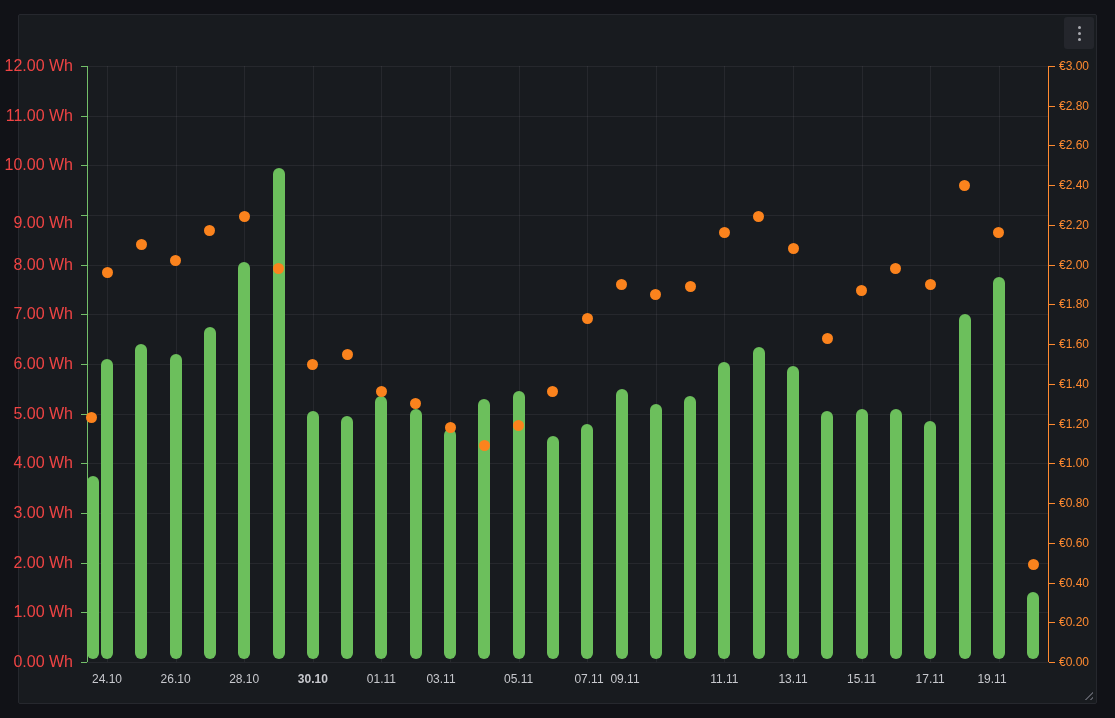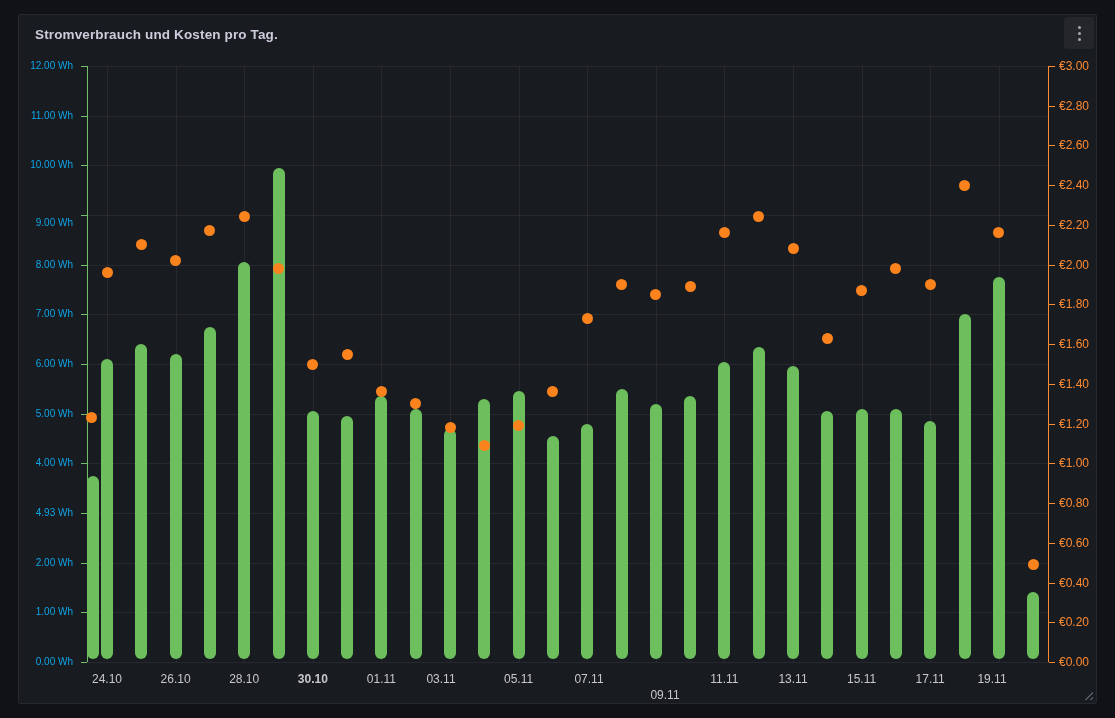--- a/index.html
+++ b/index.html
@@ -12,55 +12,54 @@
     border-radius:3px;display:flex;flex-direction:column;align-items:center;justify-content:center;
     gap:3px;cursor:pointer;}
   .menu-btn span{width:3px;height:3px;border-radius:50%;background:#a9aab0;display:block;}
   .plot{position:absolute;left:68px;top:51px;width:962px;height:596px;}
   .hgrid{position:absolute;left:0;width:962px;height:1px;background:rgba(204,204,220,0.08);}
   .vgrid{position:absolute;top:0;width:1px;height:596px;background:rgba(204,204,220,0.08);}
   .axis-line-left{position:absolute;left:0;top:0;width:1px;height:596px;background:#73bf69;}
   .axis-line-right{position:absolute;left:961px;top:0;width:1px;height:596px;background:#ff8a30;}
   .tick-l{position:absolute;left:-6px;width:6px;height:1px;background:#73bf69;}
   .tick-r{position:absolute;left:962px;width:6px;height:1px;background:#ff8a30;}
-  .ylab-l{position:absolute;left:-86px;width:72px;text-align:right;font-size:10px;
-    line-height:14px;color:#0ea5e9;}
+  .ylab-l{position:absolute;left:-86px;width:72px;text-align:right;font-size:16px;
+    line-height:14px;color:#ef4444;}
   .ylab-r{position:absolute;left:972px;width:70px;text-align:left;font-size:12px;
     line-height:14px;color:#ff8a30;}
   .xlab{position:absolute;top:606px;width:64px;text-align:center;font-size:12px;
     line-height:14px;color:#c7c8cd;}
   .bar{position:absolute;width:12px;border-radius:6px;}
   .dot{position:absolute;width:11px;height:11px;border-radius:50%;z-index:3;}
   .resize-handle{position:absolute;right:3px;bottom:3px;width:9px;height:9px;cursor:nwse-resize;
     background:repeating-linear-gradient(135deg, rgba(204,204,220,0.35) 0 1px, transparent 1px 3.5px);
     clip-path:polygon(100% 0, 100% 100%, 0 100%);}
 </style>
 </head>
 <body>
 
 <div class="panel">
-  <div class="panel-title">Stromverbrauch und Kosten pro Tag.</div>
   <div class="menu-btn" title="Menu">
     <span></span>
     <span></span>
     <span></span>
   </div>
   <div class="plot" id="plot">
       <div class="hgrid" style="top: 596px;"></div>
       <div class="tick-l" style="top: 596px;"></div>
       <div class="ylab-l" style="top: 589px;">0.00 Wh</div>
       <div class="hgrid" style="top: 546.333px;"></div>
       <div class="tick-l" style="top: 546.333px;"></div>
       <div class="ylab-l" style="top: 539.333px;">1.00 Wh</div>
       <div class="hgrid" style="top: 496.667px;"></div>
       <div class="tick-l" style="top: 496.667px;"></div>
       <div class="ylab-l" style="top: 489.667px;">2.00 Wh</div>
       <div class="hgrid" style="top: 447px;"></div>
       <div class="tick-l" style="top: 447px;"></div>
-      <div class="ylab-l" style="top: 440px;">4.93 Wh</div>
+      <div class="ylab-l" style="top: 440px;">3.00 Wh</div>
       <div class="hgrid" style="top: 397.333px;"></div>
       <div class="tick-l" style="top: 397.333px;"></div>
       <div class="ylab-l" style="top: 390.333px;">4.00 Wh</div>
       <div class="hgrid" style="top: 347.667px;"></div>
       <div class="tick-l" style="top: 347.667px;"></div>
       <div class="ylab-l" style="top: 340.667px;">5.00 Wh</div>
       <div class="hgrid" style="top: 298px;"></div>
       <div class="tick-l" style="top: 298px;"></div>
       <div class="ylab-l" style="top: 291px;">6.00 Wh</div>
       <div class="hgrid" style="top: 248.333px;"></div>
@@ -123,21 +122,21 @@
       <div class="xlab" style="left: 193.8px; font-weight: bold;">30.10</div>
       <div class="vgrid" style="left: 294.4px;"></div>
       <div class="xlab" style="left: 262.4px;">01.11</div>
       <div class="vgrid" style="left: 363px;"></div>
       <div class="xlab" style="left: 322px;">03.11</div>
       <div class="vgrid" style="left: 431.6px;"></div>
       <div class="xlab" style="left: 399.6px;">05.11</div>
       <div class="vgrid" style="left: 500.2px;"></div>
       <div class="xlab" style="left: 470px;">07.11</div>
       <div class="vgrid" style="left: 568.8px;"></div>
-      <div class="xlab" style="left: 546px; margin-top: 16px;">09.11</div>
+      <div class="xlab" style="left: 506px;">09.11</div>
       <div class="vgrid" style="left: 637.4px;"></div>
       <div class="xlab" style="left: 605.4px;">11.11</div>
       <div class="vgrid" style="left: 706px;"></div>
       <div class="xlab" style="left: 674px;">13.11</div>
       <div class="vgrid" style="left: 774.6px;"></div>
       <div class="xlab" style="left: 742.6px;">15.11</div>
       <div class="vgrid" style="left: 843.2px;"></div>
       <div class="xlab" style="left: 811.2px;">17.11</div>
       <div class="vgrid" style="left: 911.8px;"></div>
       <div class="xlab" style="left: 873px;">19.11</div>

